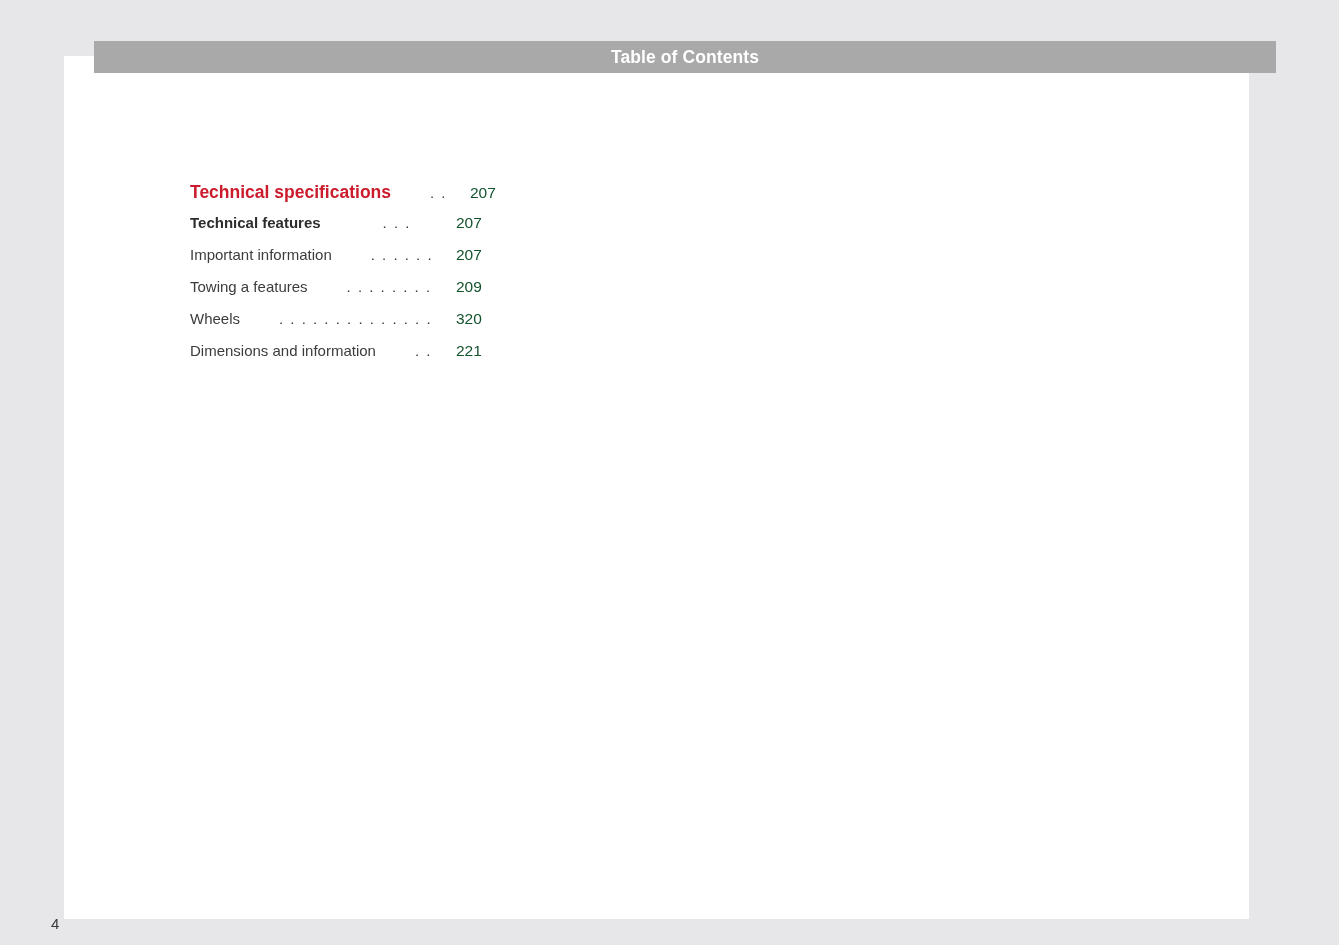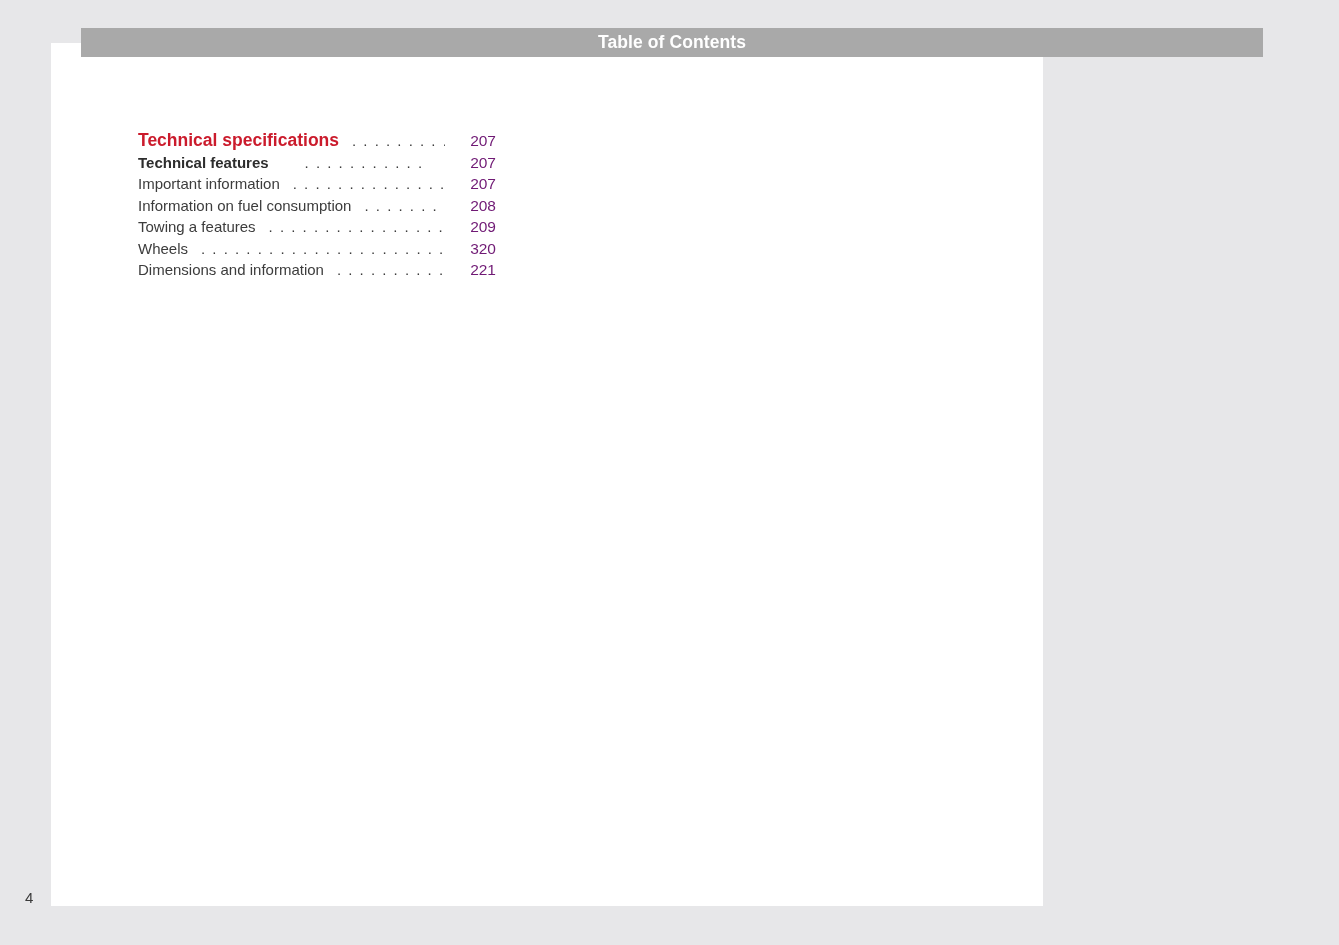--- a/index.html
+++ b/index.html
@@ -1,28 +1,28 @@
 <!DOCTYPE html>
 <html style="--accent-red: #cb1b2c; --header-bar-gray: #a9a9a9; --canvas-background: #e7e7e9; --body-text: #3c3c3c;"><head>
 <meta charset="utf-8">
 <style>
-  * { margin: 0; padding: 3px; box-sizing: border-box; }
+  * { margin: 0; padding: 16px; box-sizing: border-box; }
   html, body { width: 1339px; height: 945px; }
   body {
     position: relative;
     overflow: hidden;
     background: var(--canvas-background, #e7e7e9);
     font-family: "Liberation Sans", sans-serif;
   }
 
   
   .sheet {
     position: absolute;
     left: 48px; top: 40px;
-    width: 992px; height: 863px;
+    width: 1185px; height: 863px;
     background: #ffffff;
   }
 
   
   .header-bar {
     position: absolute;
     left: 78px; top: 25px;
     width: 1182px; height: 29px;
     background: var(--header-bar-gray, #a9a9a9);
     display: flex; align-items: center; justify-content: center;
@@ -77,21 +77,21 @@
     letter-spacing: 1.5px;
   }
 
   .pageno {
     flex: 0 0 auto;
     width: 46px;
     margin-left: 8px;
     text-align: right;
     font-size: 15.5px;
     font-weight: normal;
-    color: #701a75;
+    color: #14532d;
   }
 
   
   .folio {
     position: absolute;
     left: 19px; top: 883px;
     font-size: 15px;
     color: #3a3a3a;
   }
 </style>
@@ -111,25 +111,20 @@
     <span class="leader"></span>
     <span class="pageno">207</span>
   </div>
 
   <div class="toc-row normal">
     <span class="toc-label">Important information</span>
     <span class="leader"></span>
     <span class="pageno">207</span>
   </div>
 
-  <div class="toc-row normal">
-    <span class="toc-label">Information on fuel consumption</span>
-    <span class="leader"></span>
-    <span class="pageno">208</span>
-  </div>
 
   <div class="toc-row normal">
     <span class="toc-label">Towing a features</span>
     <span class="leader"></span>
     <span class="pageno">209</span>
   </div>
 
   <div class="toc-row normal">
     <span class="toc-label">Wheels</span>
     <span class="leader"></span>

